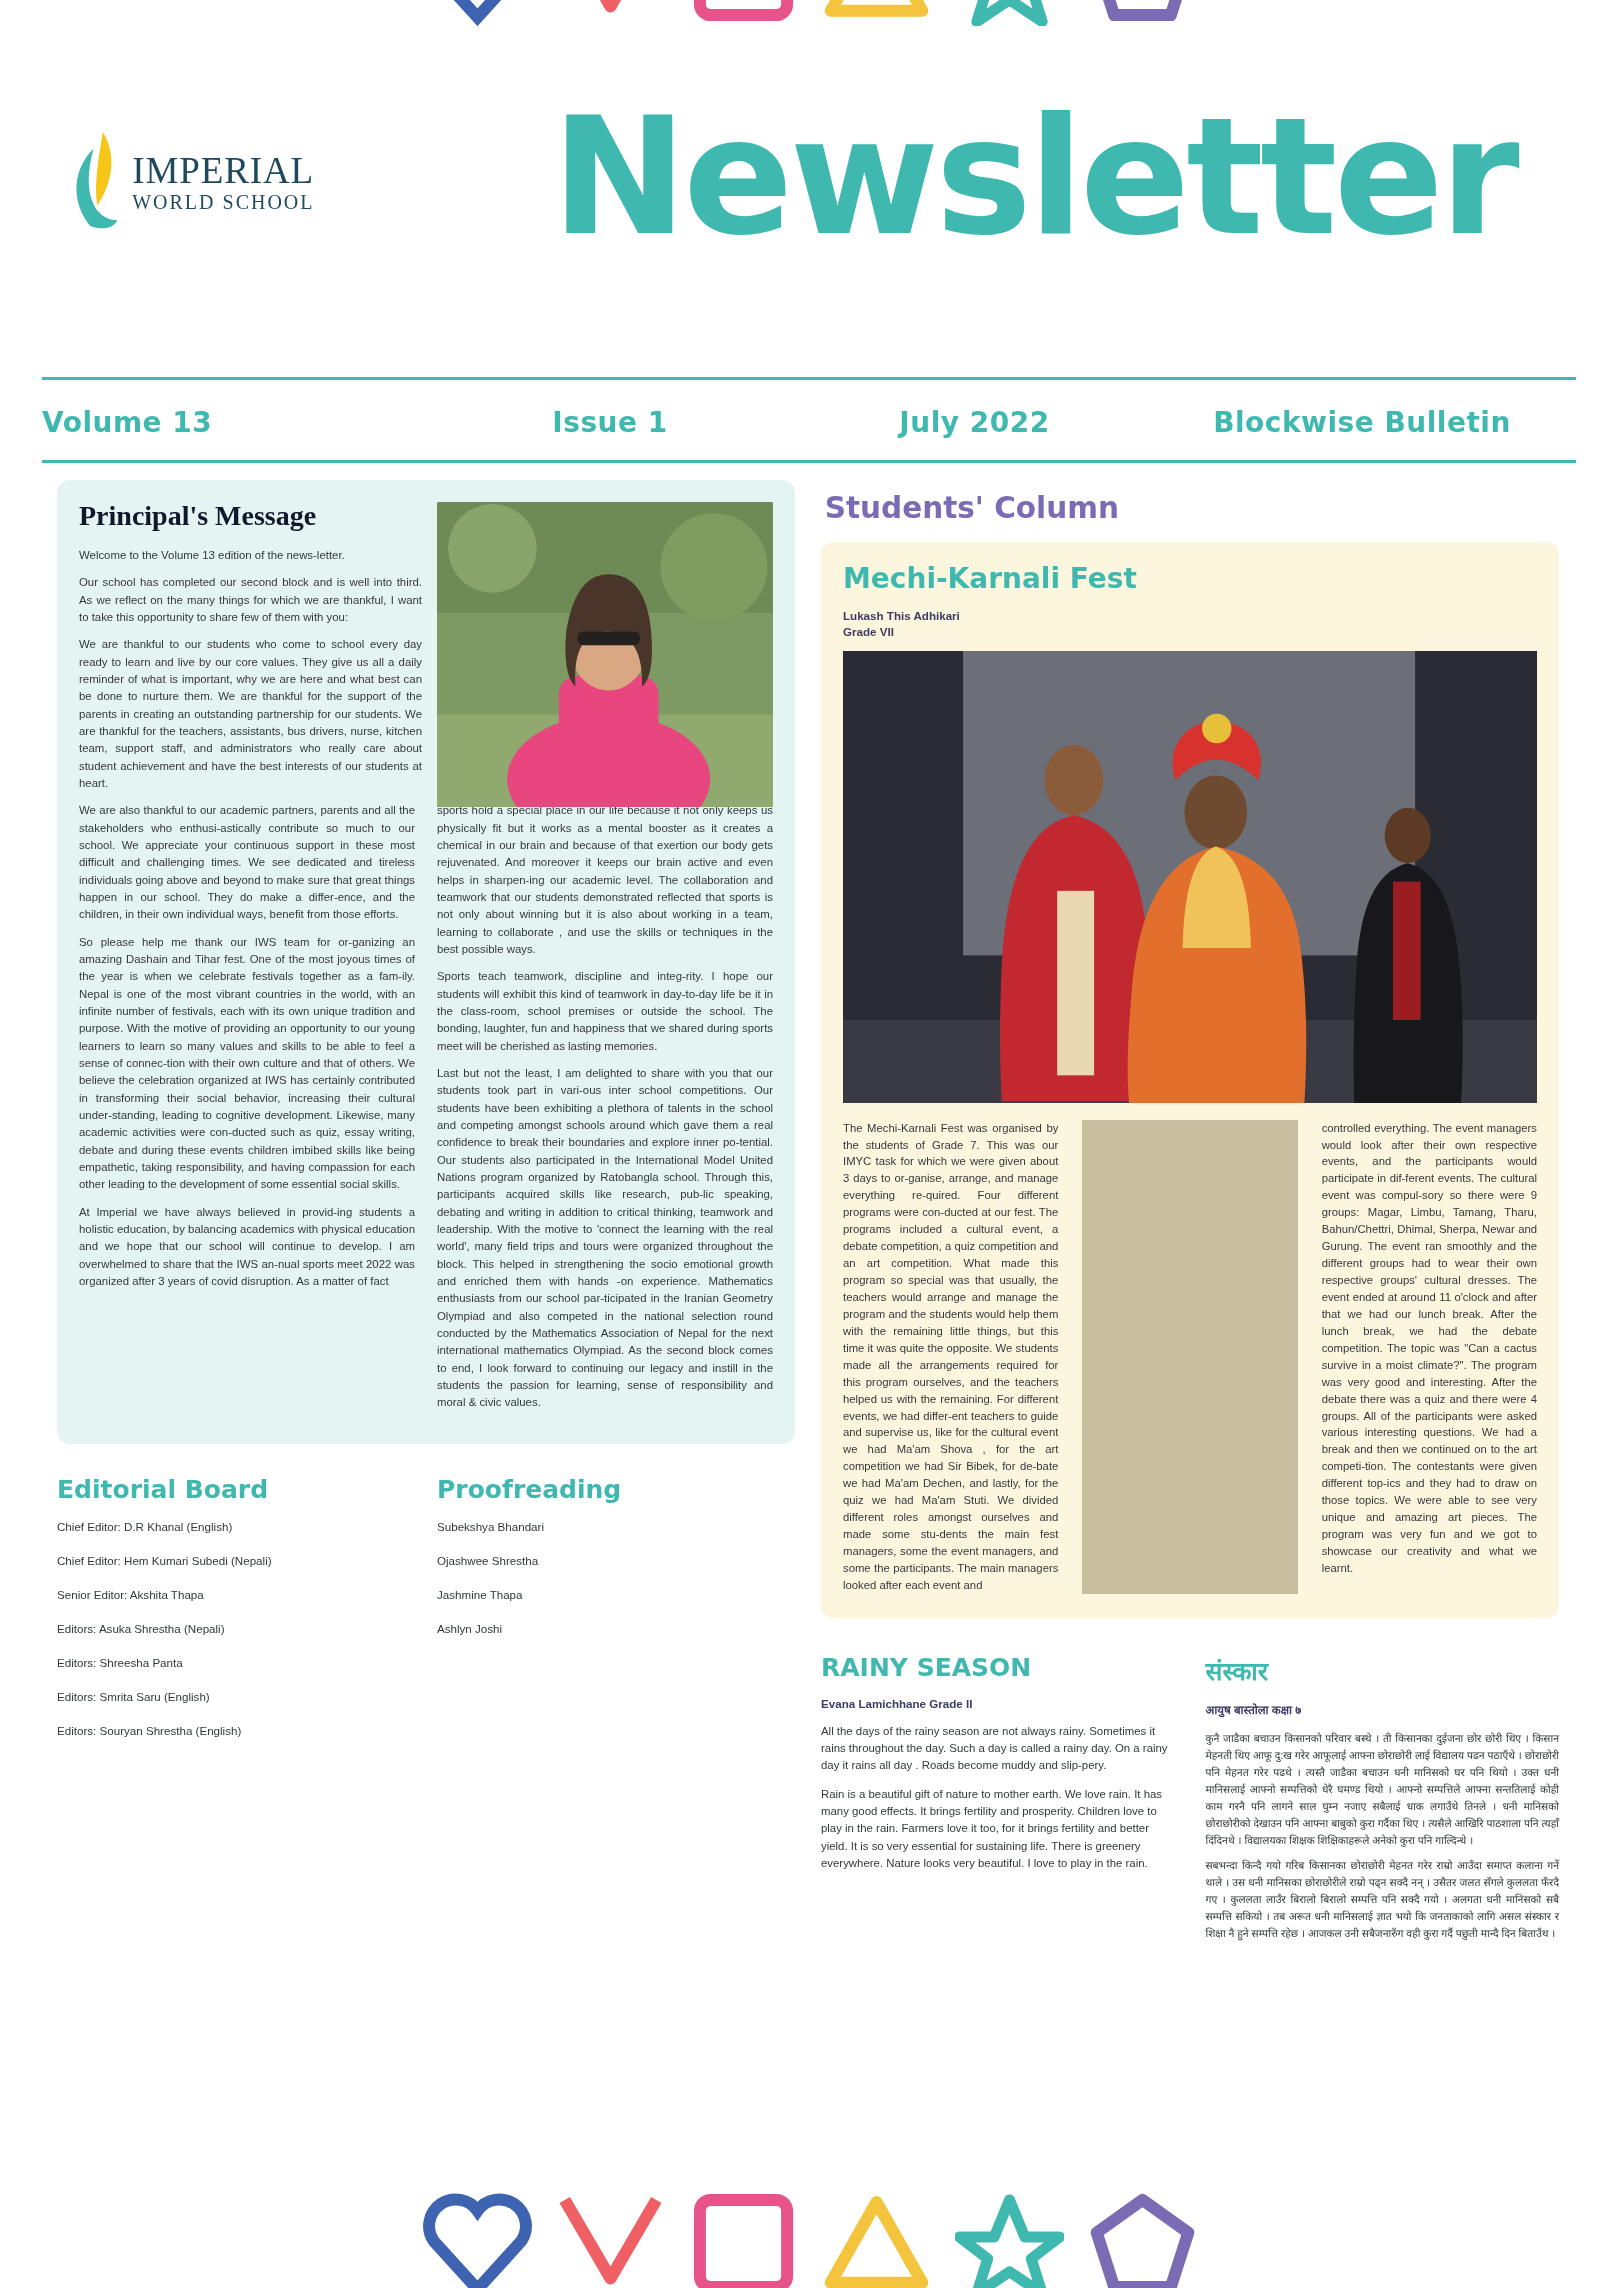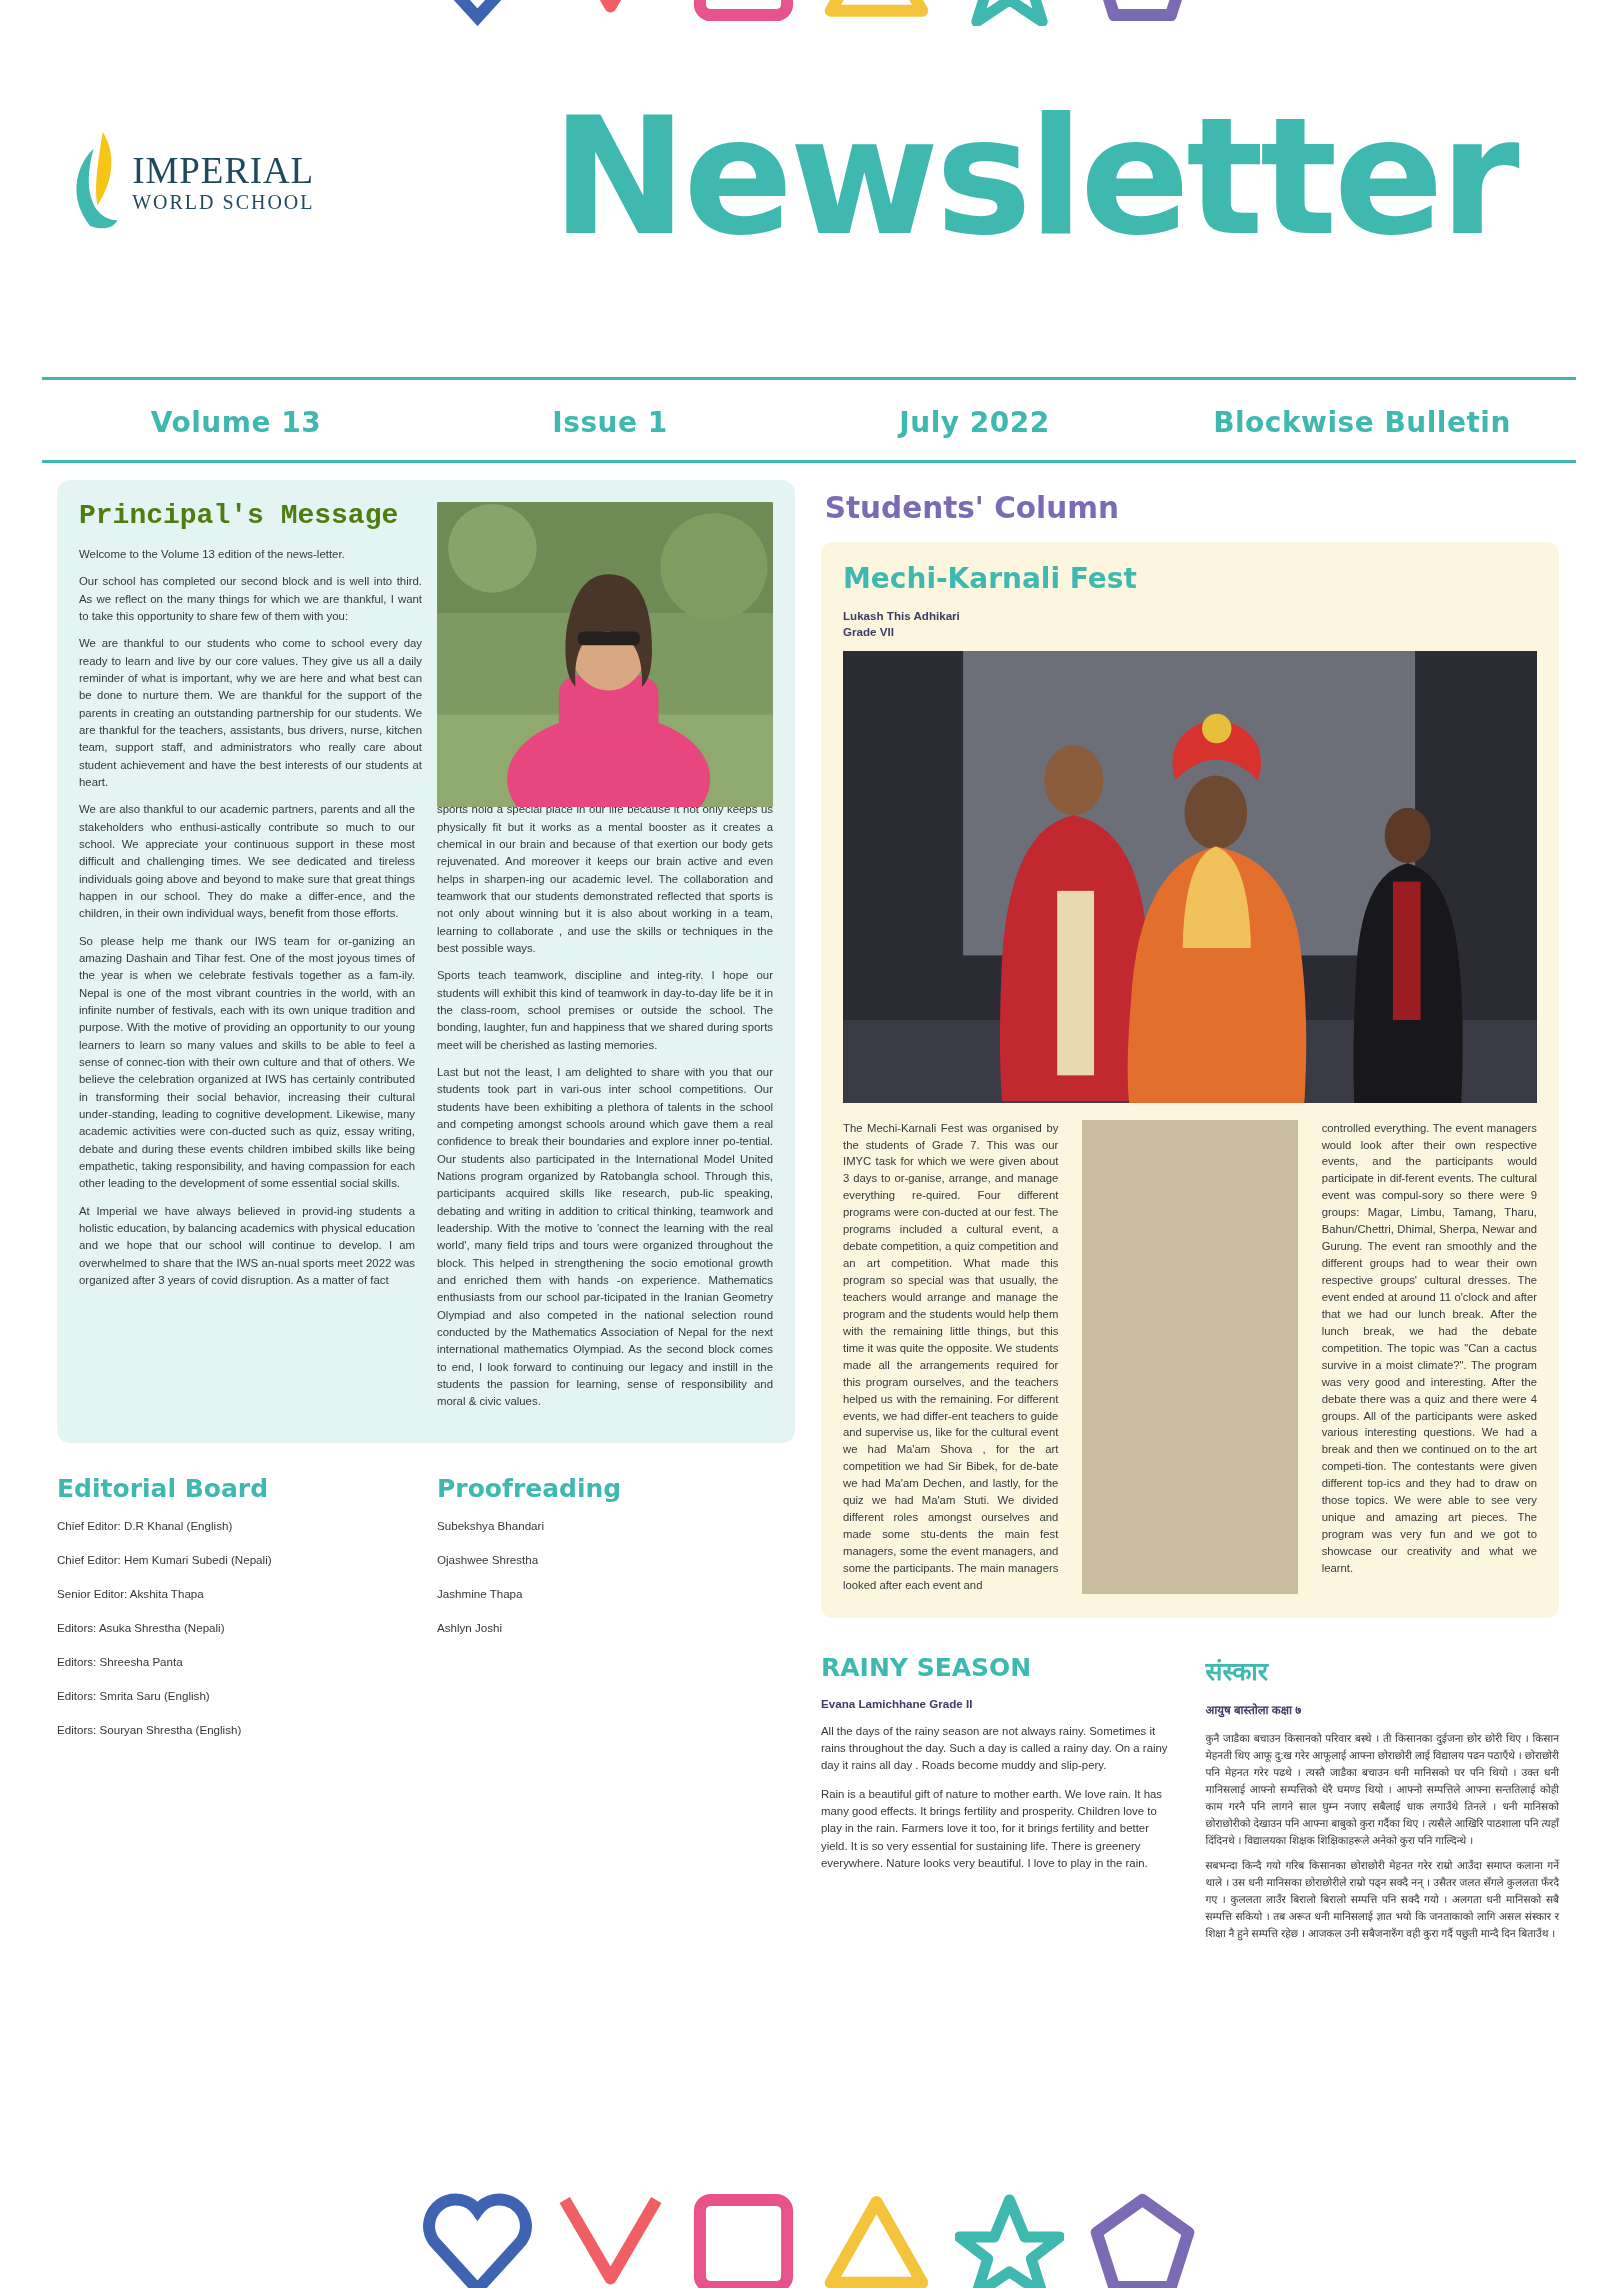--- a/index.html
+++ b/index.html
@@ -101,21 +101,21 @@
     display: flex;
     align-items: center;
   }
   .volbar div {
     color: #3fb8b0;
     font-size: 28px;
     font-weight: bold;
     font-family: "DejaVu Sans", sans-serif;
     letter-spacing: 0.5px;
   }
-  .v1 { width: 388px; text-align: center; }
+  .v1 { width: 388px; text-align: left; }
   .v2 { width: 360px; text-align: center; }
   .v3 { width: 369px; text-align: center; }
   .v4 { width: 406px; text-align: center; }
 
   
   .page { position: absolute; top: 480px; left: 0; width: 1619px; }
 
   .left-col {
     position: absolute;
     left: 57px;
@@ -131,24 +131,24 @@
 
   
   .principal-panel {
     background: #e4f4f2;
     border-radius: 13px;
     padding: 18.5px 22px 22px 22px;
     width: 738px;
     position: relative;
   }
   .panel-title {
-    color: #4d7c0f;
+    color: #0f172a;
     font-size: 28px;
     font-weight: bold;
-    font-family: Liberation Mono, monospace;
+    font-family: Liberation Serif, serif;
     margin: 1.8px 0 14.8px 0;
   }
   .principal-photo {
     position: absolute;
     right: 22px;
     top: 22px;
     width: 336px;
     height: 305px;
     border-radius: 1.8px;
     overflow: hidden;

